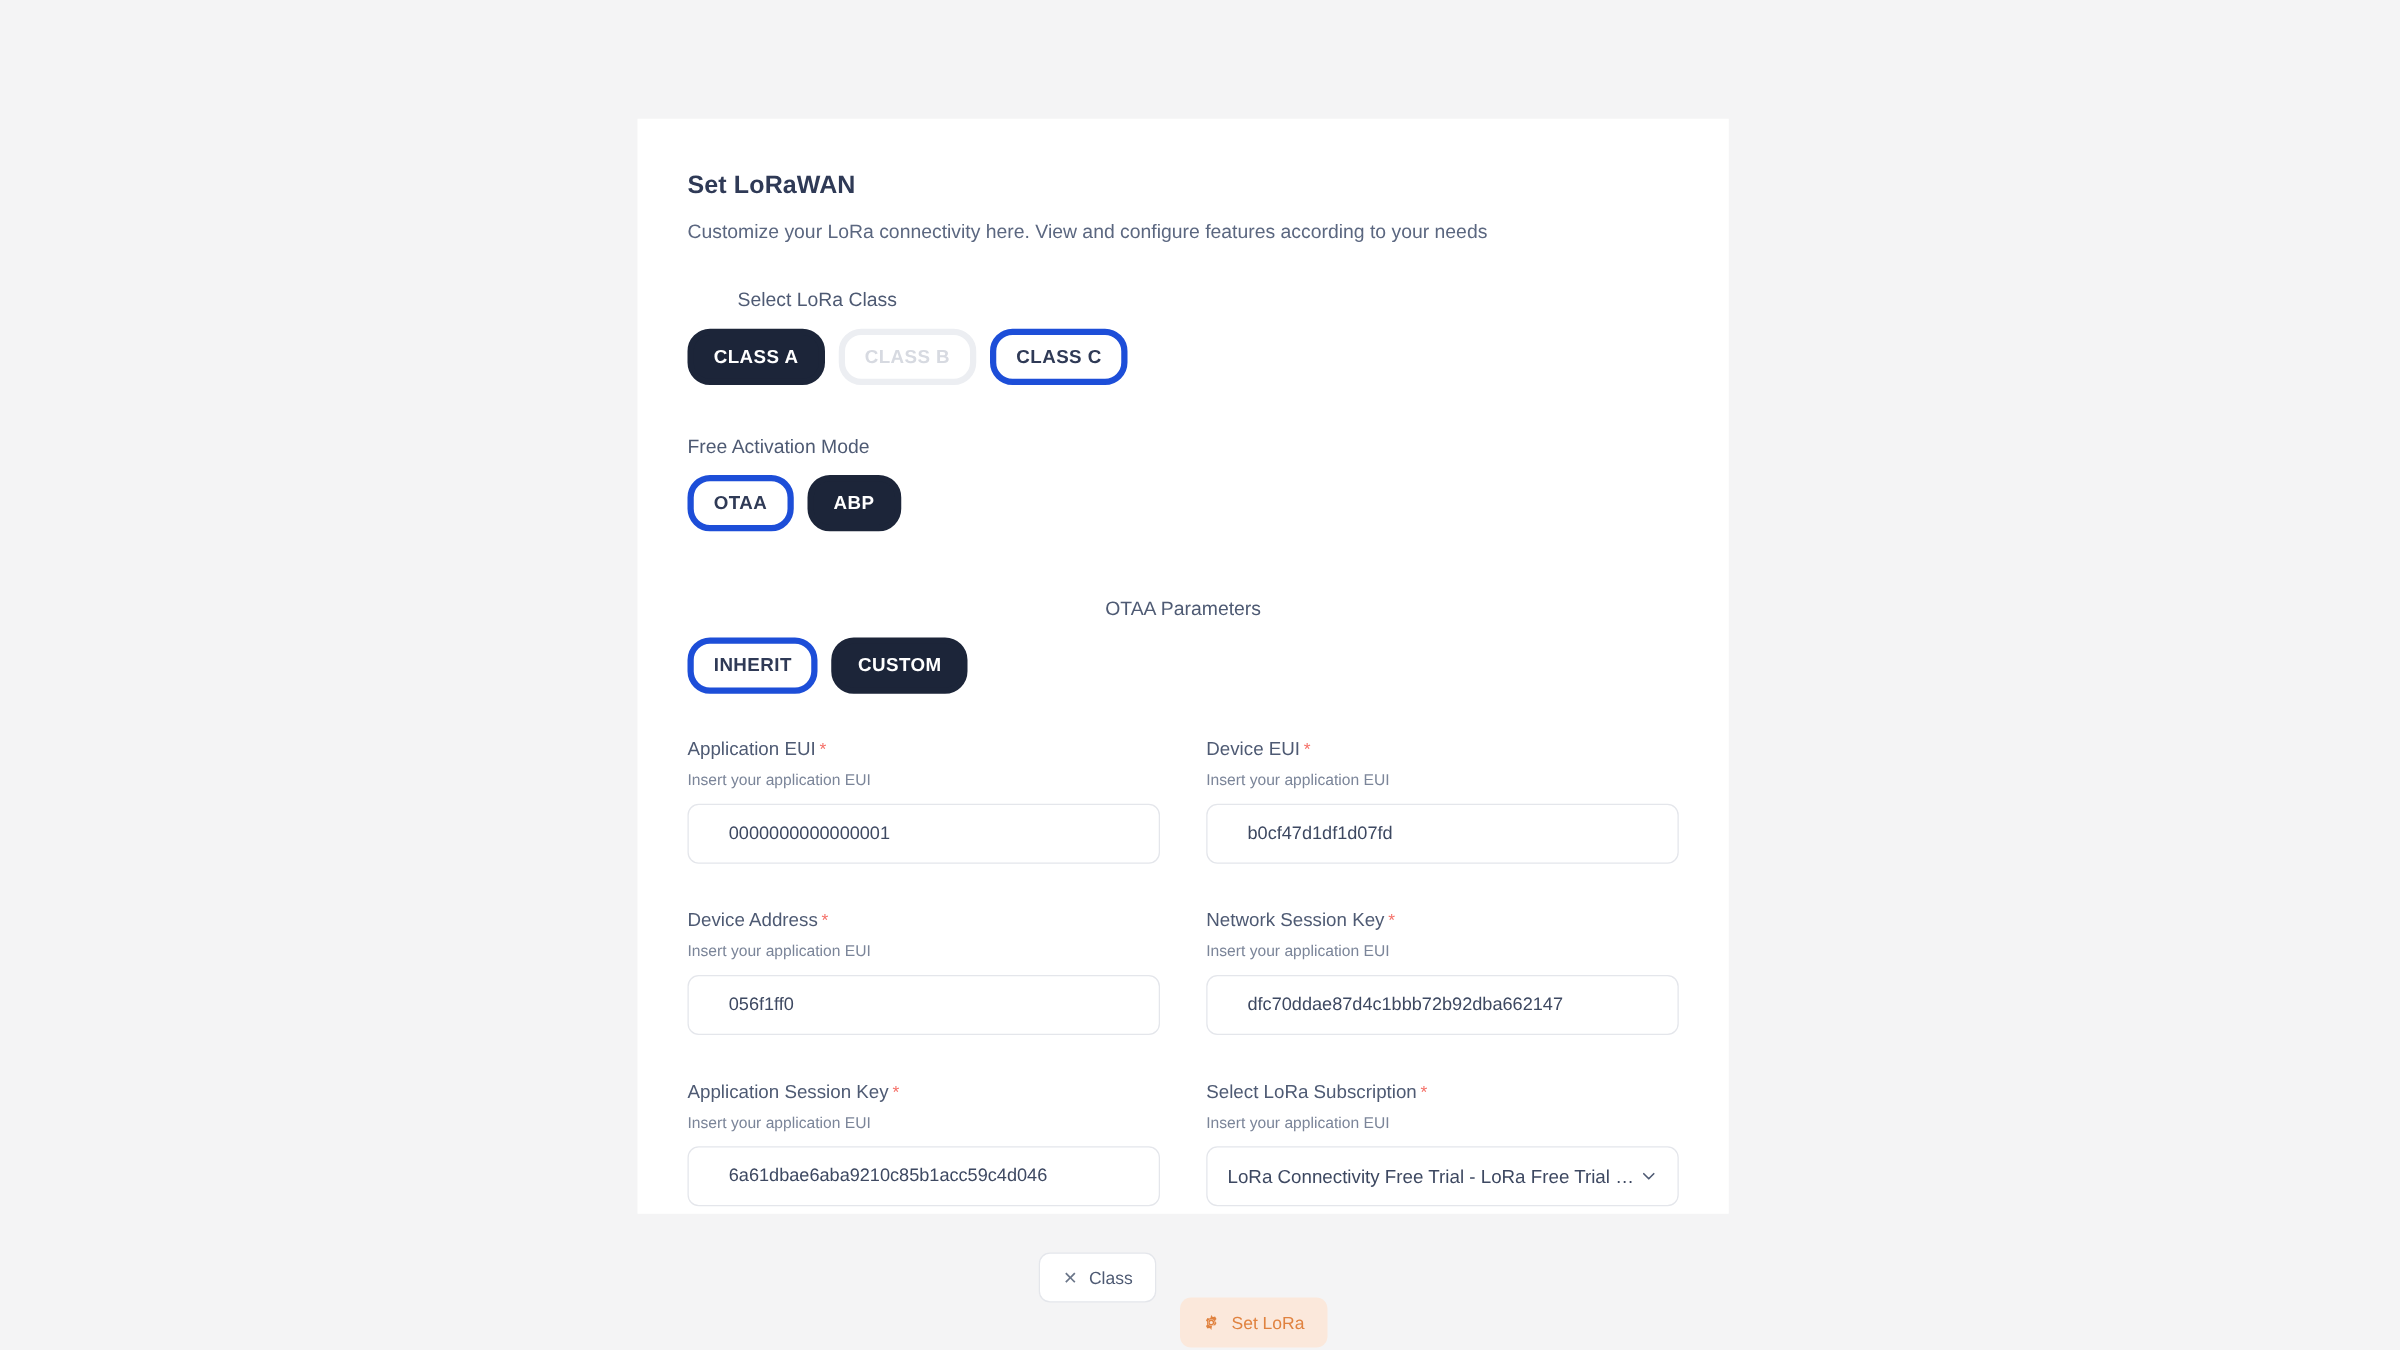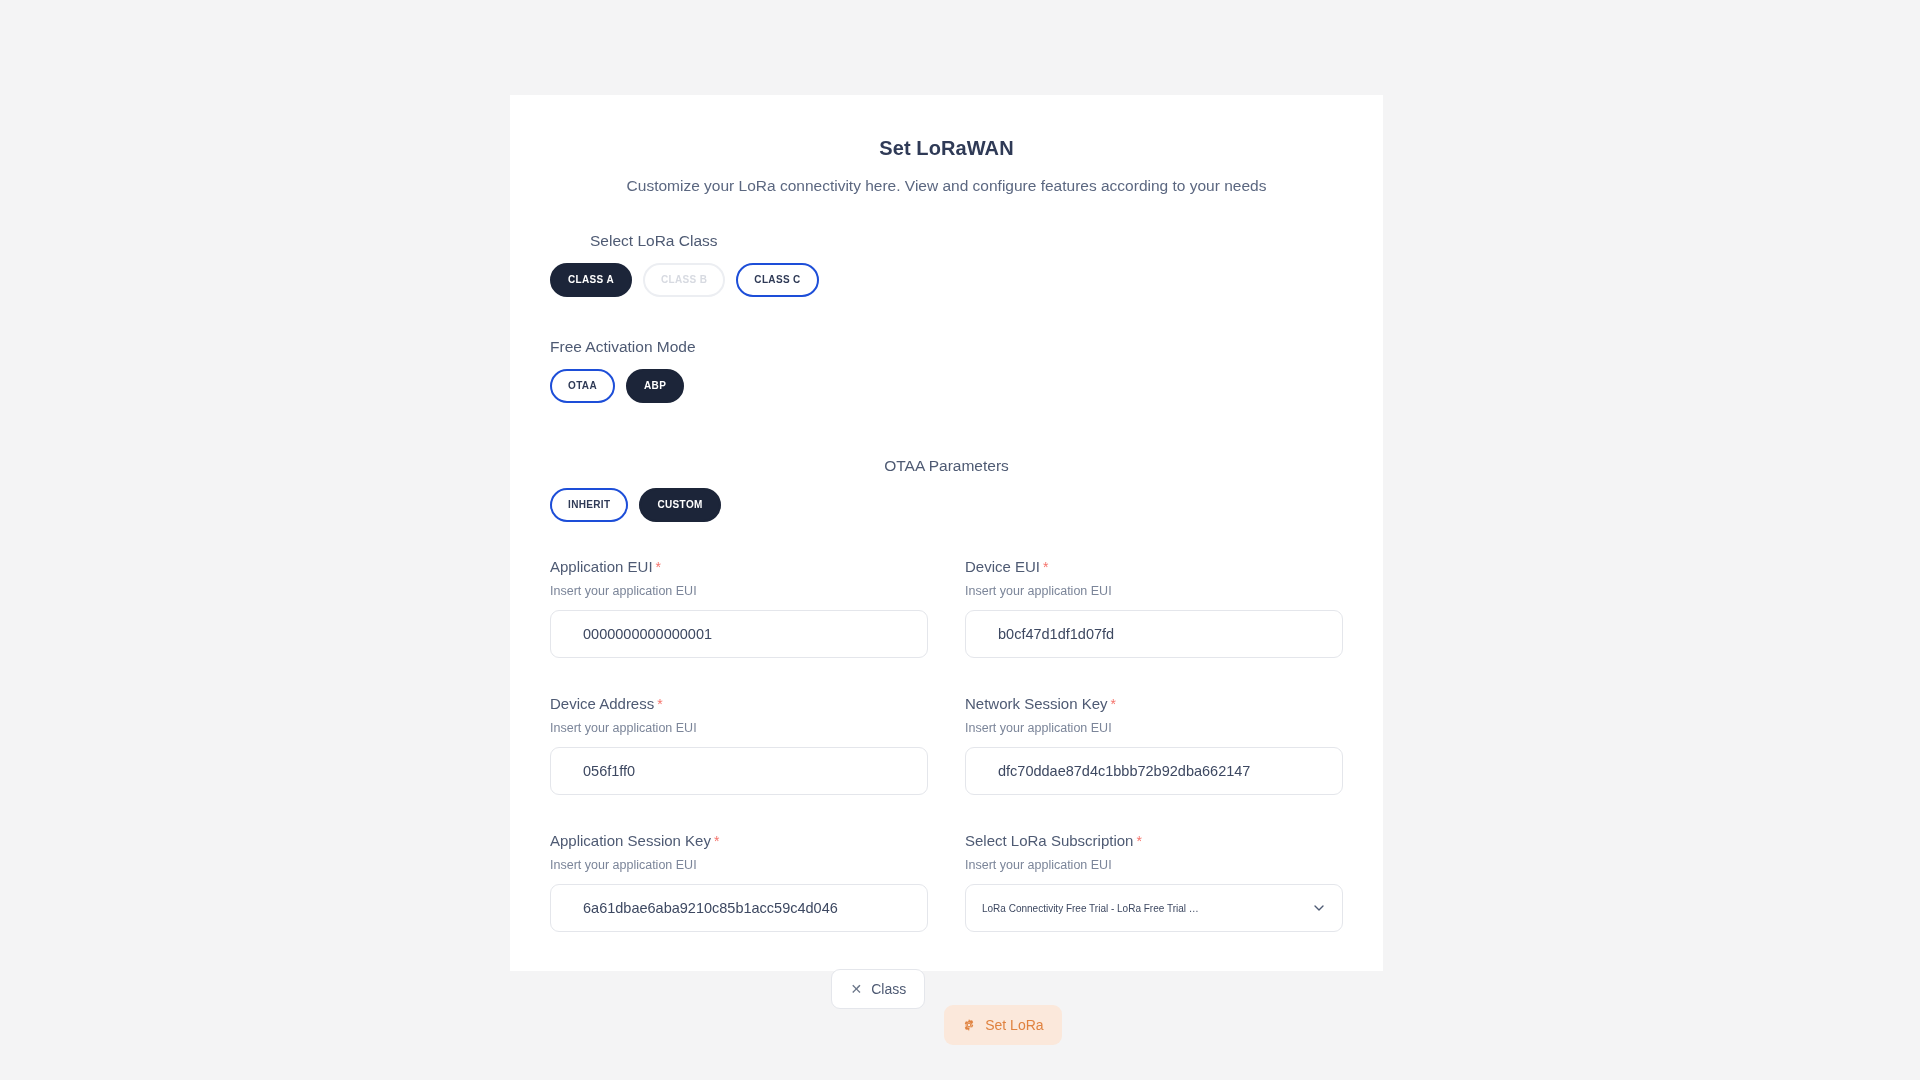--- a/index.html
+++ b/index.html
@@ -24,21 +24,21 @@
     position: absolute;
     left: 510px;
     top: 95px;
     width: 873px;
     height: 876px;
     background: #ffffff;
     padding: 26px 40px 0 40px;
   }
 
   .modal-header {
-    text-align: center;
+    text-align: left;
     padding-top: 16px;
   }
 
   .modal-title {
     font-size: 20px;
     font-weight: bold;
     color: #2f3a56;
     letter-spacing: 0.1px;
   }
 
@@ -61,27 +61,27 @@
   .sec-otaa    { margin-top: 54px; text-align: center; }
 
   
   .pill-row {
     display: flex;
     gap: 11px;
     margin-top: 13px;
   }
 
   .pill {
-    font-size: 10px;
+    font-size: 15px;
     font-weight: bold;
     letter-spacing: 0.35px;
     border-radius: 18px;
     padding: 10px 16px 10px 16px;
     line-height: 1;
-    border: 2px solid #1d4ed8;
+    border: 5px solid #1d4ed8;
     background: #ffffff;
     color: #2f3a56;
     cursor: pointer;
     white-space: nowrap;
   }
 
   .pill.selected {
     background: #1c2539;
     border-color: #1c2539;
     color: #ffffff;
@@ -142,21 +142,21 @@
   }
 
   .select-input {
     width: 100%;
     height: 48px;
     border: 1px solid #e4e6eb;
     border-radius: 9px;
     background: #ffffff;
     padding: 0 20px 0 16px;
     font-family: "Liberation Sans", sans-serif;
-    font-size: 10px;
+    font-size: 15px;
     color: #3d4861;
     outline: none;
     appearance: none;
     -webkit-appearance: none;
     cursor: pointer;
     text-overflow: ellipsis;
     white-space: nowrap;
     overflow: hidden;
   }
 

